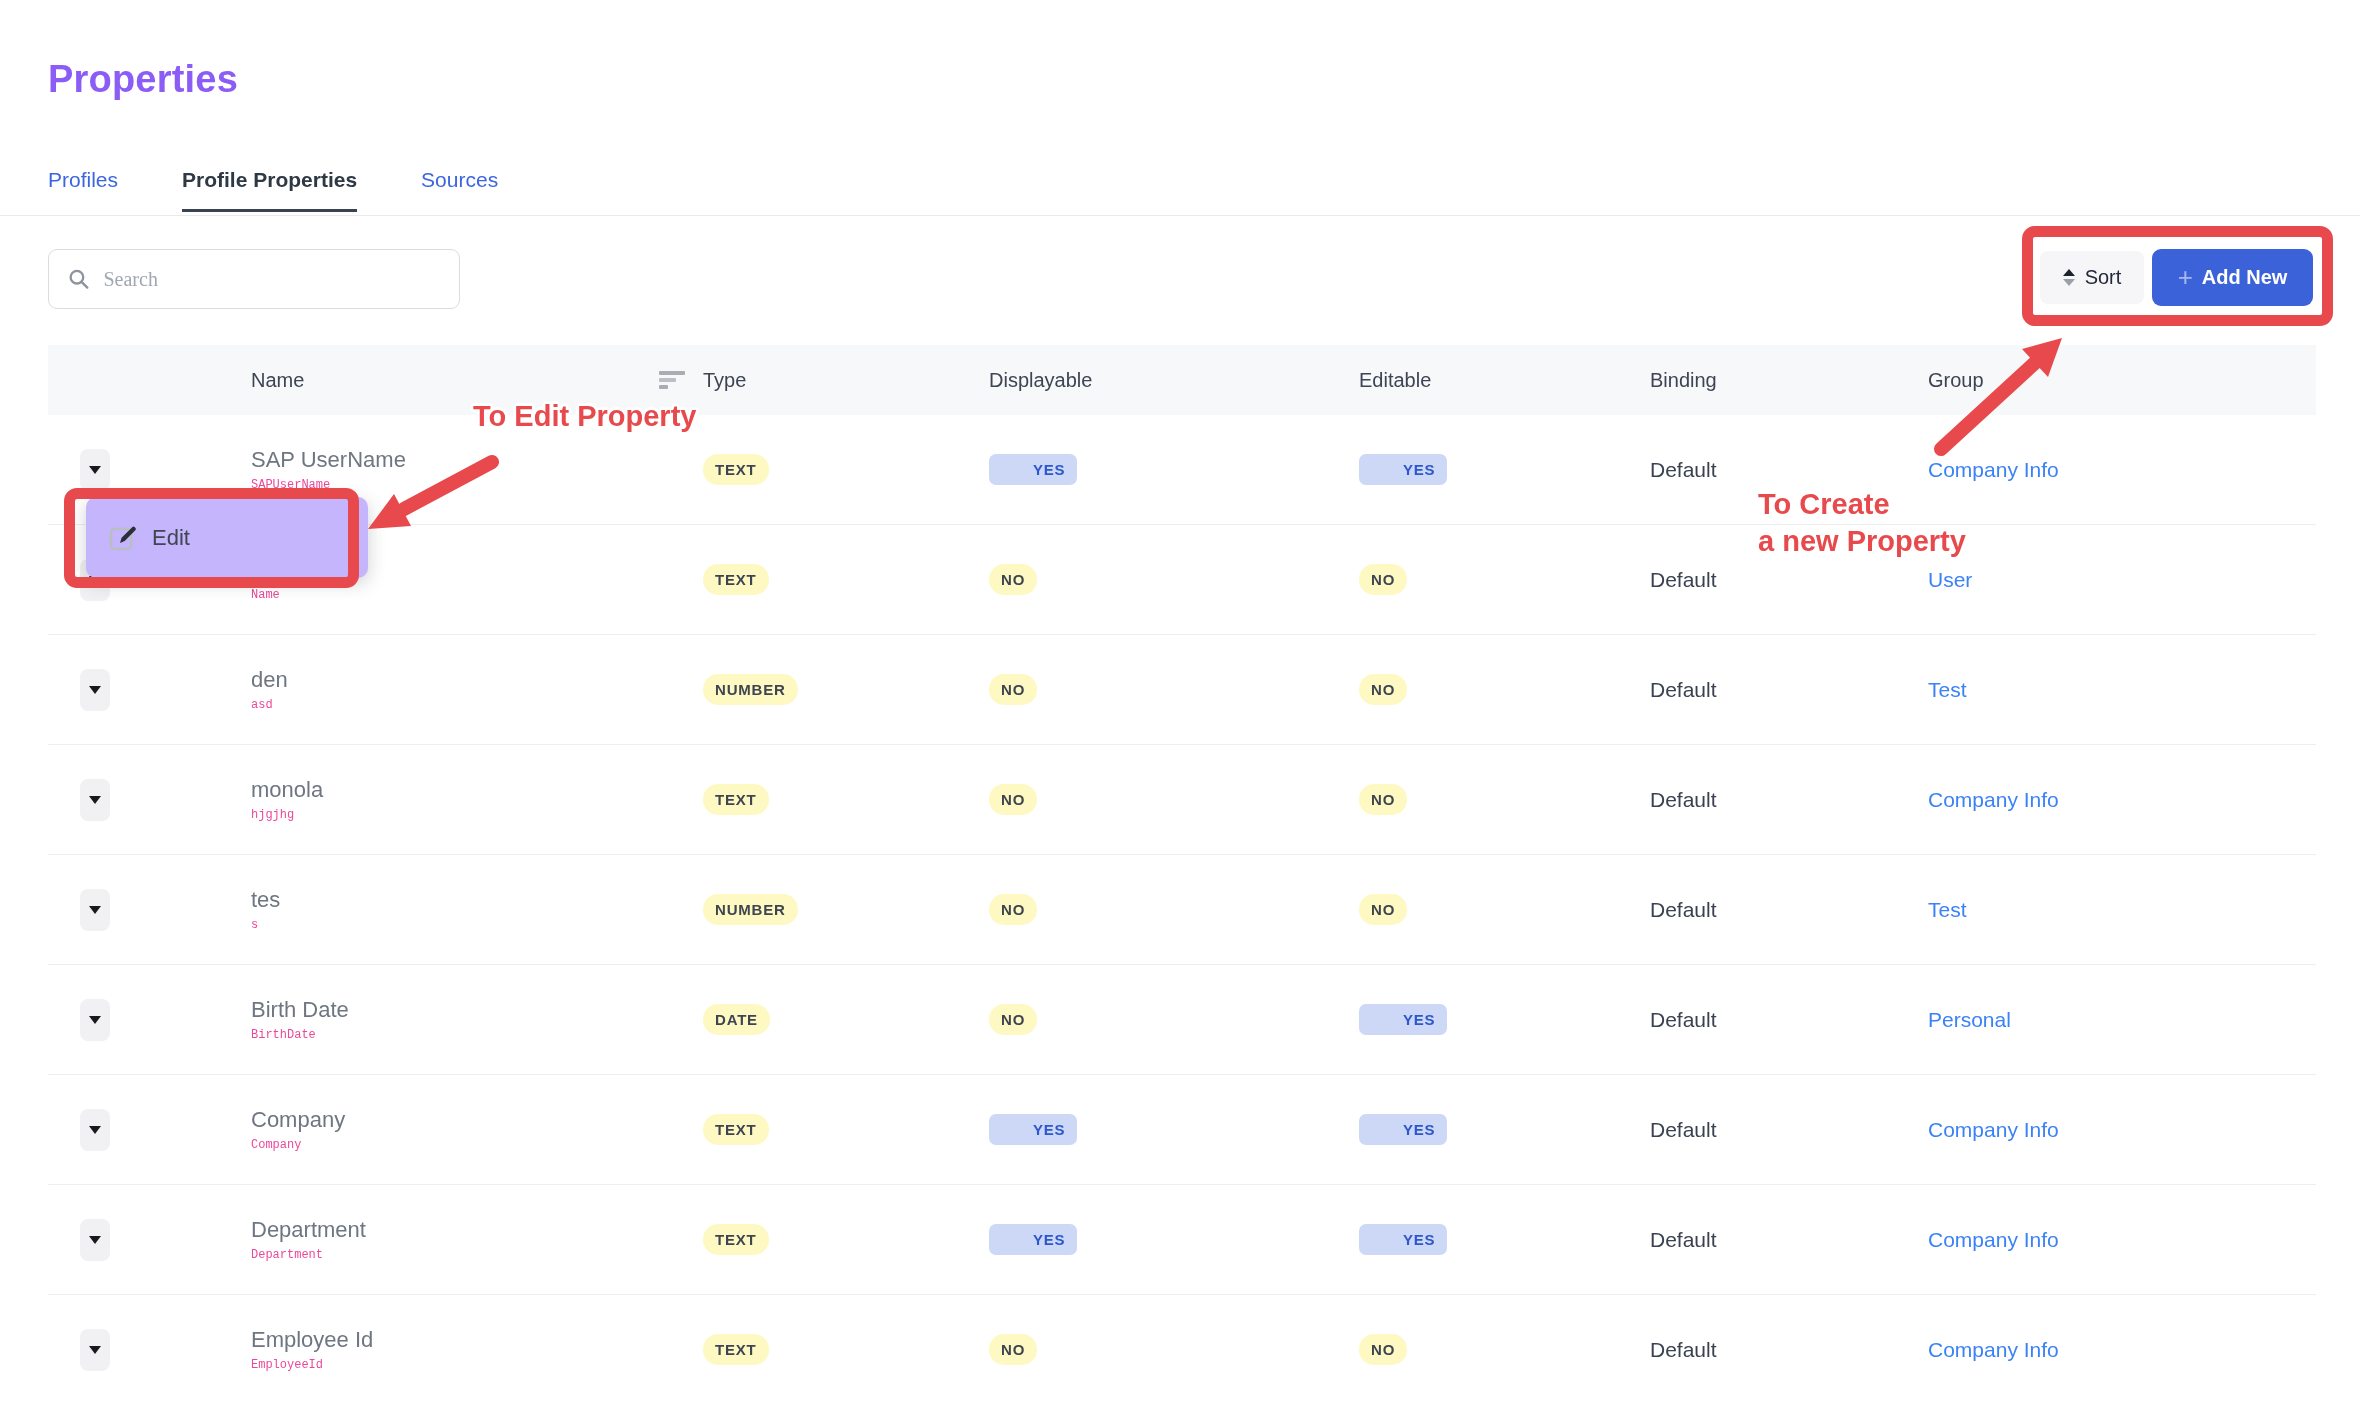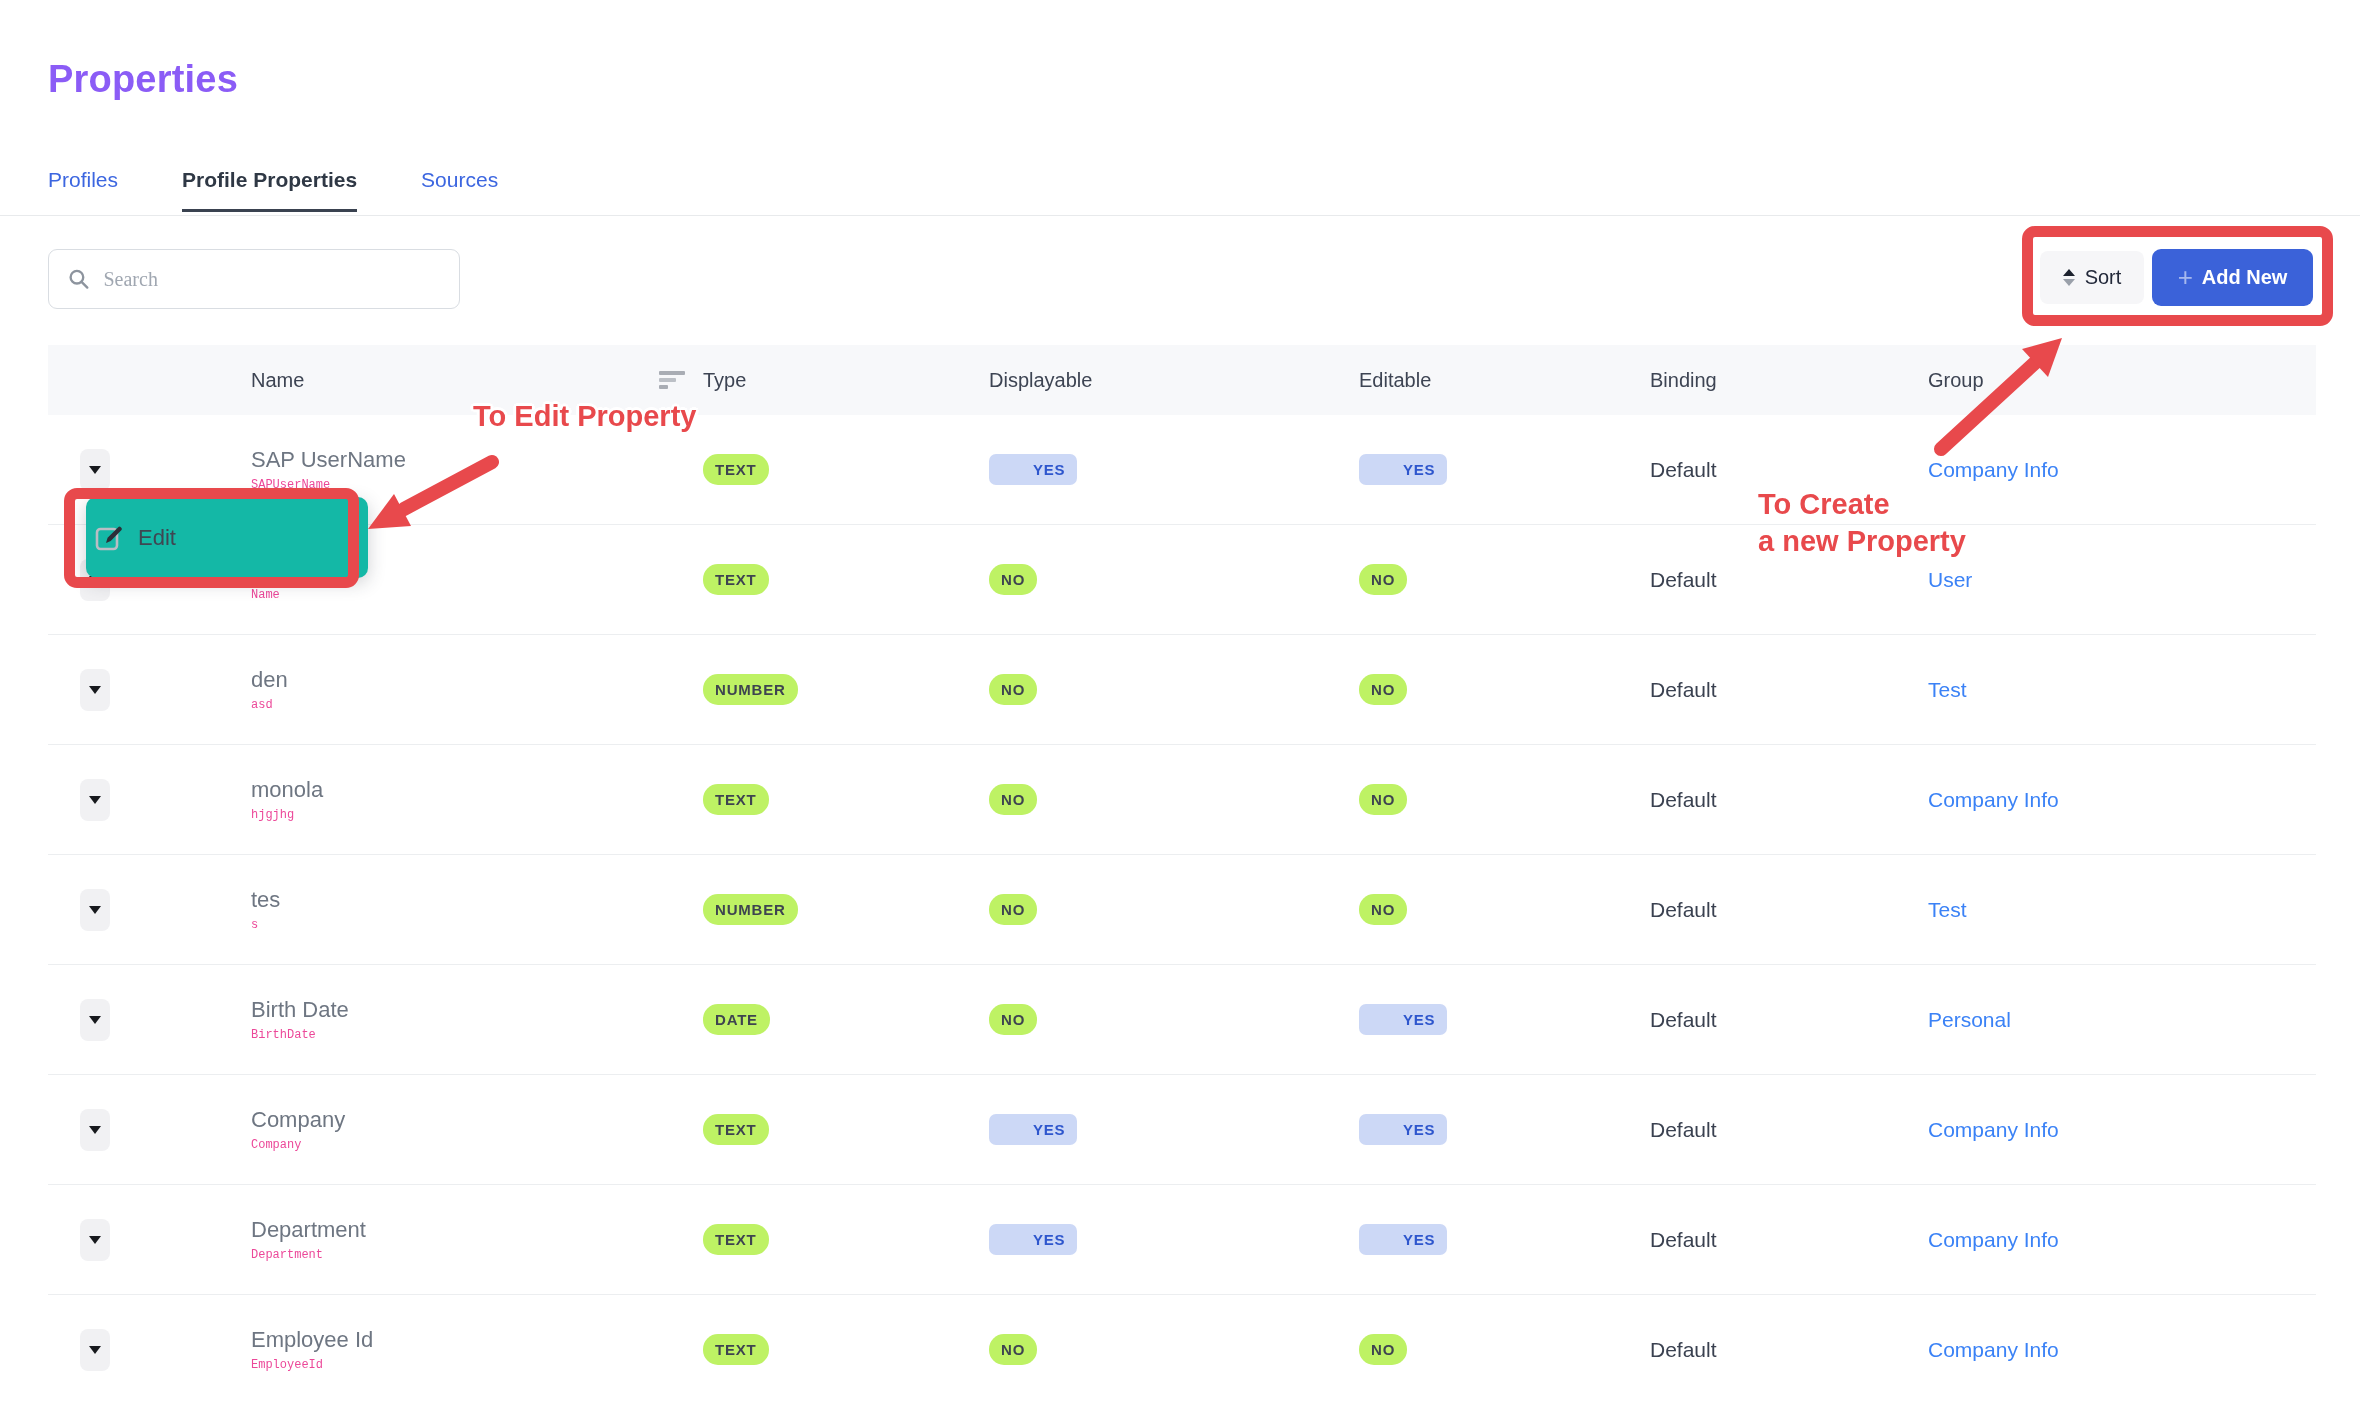--- a/index.html
+++ b/index.html
@@ -35,26 +35,26 @@
   .sort-lines i { display:block; height:4px; border-radius:1px; background:#a9adb4; }
   .sort-lines i:nth-child(1){ width:26px; }
   .sort-lines i:nth-child(2){ width:17px; background:#bcc0c6; }
   .sort-lines i:nth-child(3){ width:9px; }
   .caret-btn { margin-left:32px; width:30px; height:42px; background:#f1f1f3; border:none; border-radius:8px; display:flex; align-items:center; justify-content:center; cursor:pointer; }
   .caret { width:0; height:0; border-left:6px solid transparent; border-right:6px solid transparent; border-top:8px solid #17191d; }
   .c-name { flex-direction:column; align-items:flex-start; justify-content:flex-end; gap:8px; }
   .nm { font-size:22px; color:#6e7682; line-height:1; min-height:22px; }
   .code { font-family:Liberation Mono, monospace; font-size:12px; color:#ec4899; line-height:1; }
   .badge { display:inline-block; padding:8px 12px; border-radius:7px; font-size:15px; font-weight:700; letter-spacing:.8px; line-height:1; }
-  .badge.gray { background:#bef264; color:#3e4450;border-radius:15px; }
+  .badge.gray { background:#fef9c3; color:#3e4450;border-radius:15px; }
   .badge.blue { background:#ccd8f6; color:#2e56cd;padding-left:44px; }
   .txt-dark { font-size:21px; color:#3a4150; }
   .txt-gray { font-size:21px; color:#3b82f6; }
   
-  .edit-popup { position:absolute; left:86px; top:497px; width:282px; height:81px; background:#14b8a6; border-radius:10px; box-shadow:0 5px 18px rgba(40,45,60,.22); display:flex; align-items:center; padding-left:8px; gap:14px; z-index:20; cursor:pointer; }
+  .edit-popup { position:absolute; left:86px; top:497px; width:282px; height:81px; background:#c4b5fd; border-radius:10px; box-shadow:0 5px 18px rgba(40,45,60,.22); display:flex; align-items:center; padding-left:22px; gap:14px; z-index:20; cursor:pointer; }
   .edit-popup .lbl { font-size:22px; color:#3f4652; }
   
   .annot-box { position:absolute; border:11px solid #e8494c; border-radius:13px; z-index:30; pointer-events:none; }
   .box-edit { left:64px; top:488px; width:295px; height:100px; }
   .box-toolbar { left:2022px; top:226px; width:311px; height:100px; }
   .annot-text { position:absolute; z-index:45; color:#e8494c; font-weight:700; font-size:29px; line-height:37px; pointer-events:none;
     text-shadow:-2px -2px 0 #fff, 2px -2px 0 #fff, -2px 2px 0 #fff, 2px 2px 0 #fff, 0 -3px 0 #fff, 0 3px 0 #fff, -3px 0 0 #fff, 3px 0 0 #fff; }
   .t-edit { left:473px; top:398px; }
   .t-create { left:1758px; top:486px; }
   .arrow-layer { position:absolute; left:0; top:0; width:2360px; height:1402px; z-index:40; pointer-events:none; }

